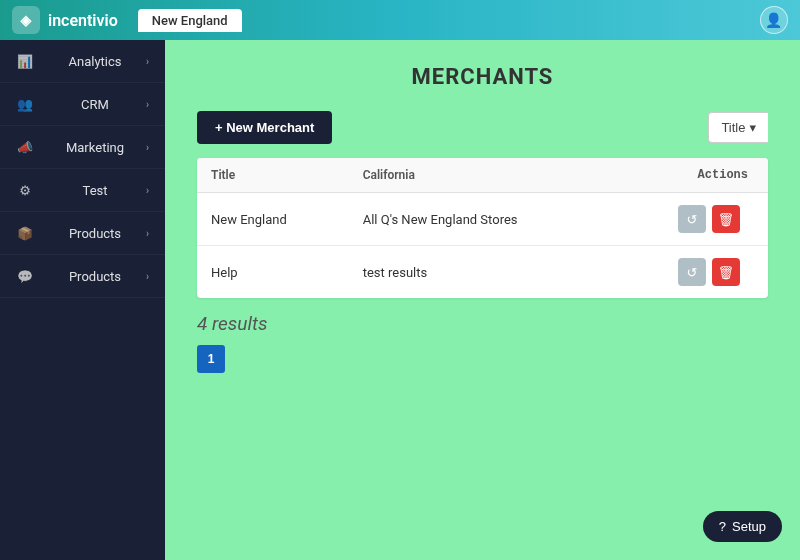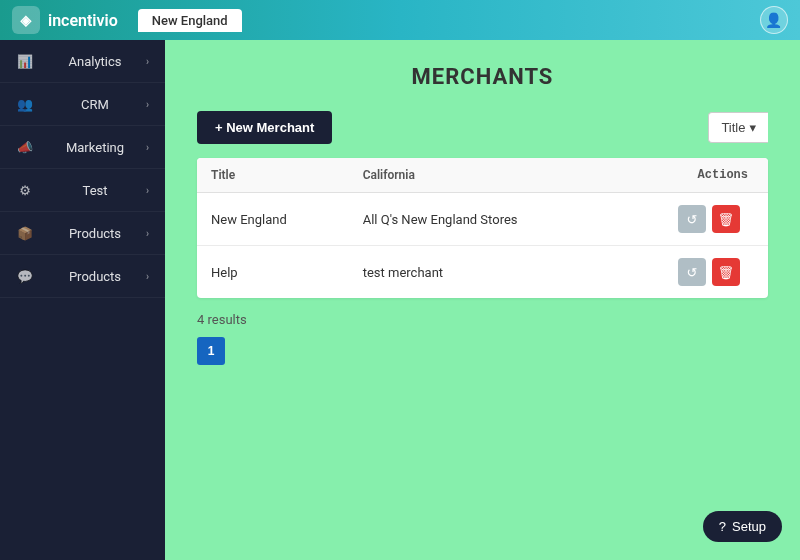--- a/index.html
+++ b/index.html
@@ -196,22 +196,23 @@
       display: flex; align-items: center; justify-content: center;
       font-size: 13px;
       color: white;
     }
     .btn-edit { background: #b0bec5; }
     .btn-delete { background: #e53935; }
 
     
     .results-count {
       margin-top: 14px;
-      font-size: 13px;
+      font-size: 19px;
       color: #555;
+      font-style: italic;
     }
     .pagination {
       display: flex;
       gap: 4px;
       margin-top: 10px;
     }
     .page-btn {
       width: 28px; height: 28px;
       border: none;
       border-radius: 3px;
@@ -313,21 +314,21 @@
             <td>All Q's New England Stores</td>
             <td>
               <div class="actions-cell">
                 <button class="btn-action btn-edit">↺</button>
                 <button class="btn-action btn-delete">🗑</button>
               </div>
             </td>
           </tr>
           <tr>
             <td>Help</td>
-            <td>test merchant</td>
+            <td>test results</td>
             <td>
               <div class="actions-cell">
                 <button class="btn-action btn-edit">↺</button>
                 <button class="btn-action btn-delete">🗑</button>
               </div>
             </td>
           </tr>
         </tbody>
     </table>
 

